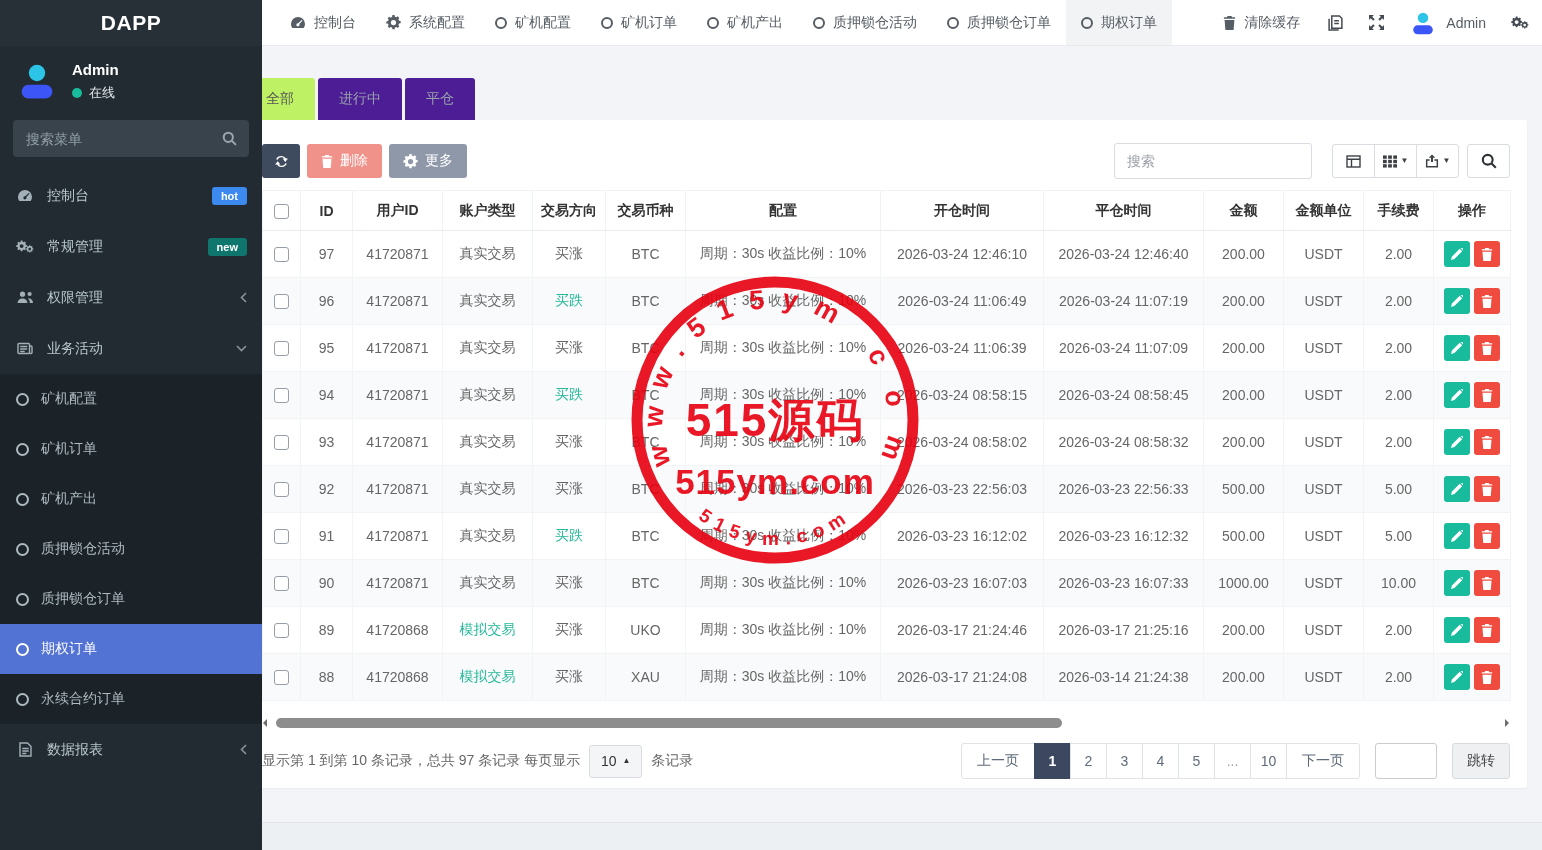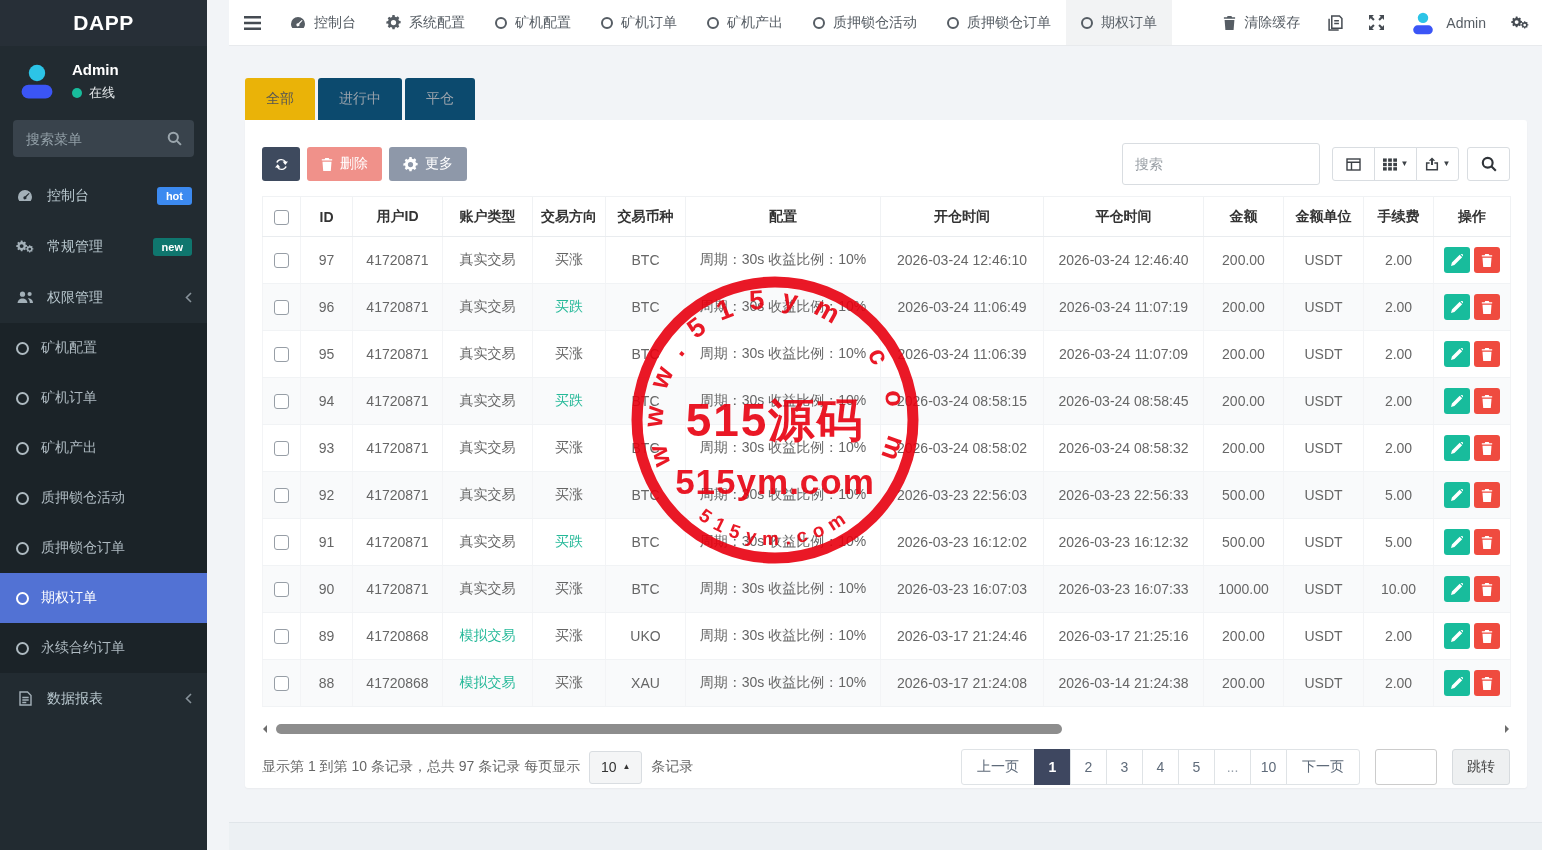--- a/index.html
+++ b/index.html
@@ -1,21 +1,21 @@
 <!DOCTYPE html>
 <html><head>
 <meta charset="utf-8">
 <style>
   * { margin:0; padding:0; box-sizing:border-box; }
   html,body { width:1542px; height:850px; overflow:hidden; }
   body { position:relative; background:#f2f4f7; font-family:"Liberation Sans","DejaVu Sans",sans-serif; }
   .icon svg { display:block; }
 
   
-  .sidebar { position:absolute; left:0; top:0; width:207px; height:850px; background:#222b31; z-index:10; }
+  .sidebar { position:absolute; left:0; top:0; width:262px; height:850px; background:#222b31; z-index:10; }
   .brand { height:46px; background:#272f37; color:#fff; font-size:21px; font-weight:bold; display:flex; align-items:center; justify-content:center; letter-spacing:.5px; }
   .user-panel { display:flex; align-items:center; gap:13px; padding:13px 15px 10px; }
   .user-meta .user-name { color:#fff; font-size:15px; font-weight:bold; margin-bottom:6px; }
   .user-status { display:flex; align-items:center; gap:7px; color:#e4e8ea; font-size:13px; }
   .dot { width:10px; height:10px; border-radius:50%; background:#18bc9c; }
   .side-search { margin:7px 13px 4px; position:relative; }
   .side-search input { width:100%; height:37px; background:#39434c; border:none; border-radius:4px; padding:0 36px 0 13px; color:#cfd6da; font-size:14px; }
   .side-search input::placeholder { color:#93a0a8; }
   .side-search .icon { position:absolute; right:12px; top:11px; color:#9ba6ad; }
   .menu { padding-top:9px; }
@@ -34,32 +34,32 @@
   .nav-items { display:flex; }
   .nav-item { display:flex; align-items:center; gap:8px; padding:0 15px; font-size:14px; color:#565d64; cursor:pointer; }
   .nav-item .ring { width:12px; height:12px; }
   .nav-item.active { background:#f2f3f4; }
   .nav-right { margin-left:auto; display:flex; align-items:stretch; }
   .nav-icon-btn { padding:0 13px; color:#454b52; display:flex; align-items:center; cursor:pointer; }
   .nav-admin { display:flex; align-items:center; gap:9px; padding:0 12px; color:#565d64; font-size:14px; cursor:pointer; }
 
   
   .tabs { position:absolute; left:245px; top:78px; height:42px; display:flex; gap:3px; z-index:5; }
-  .tab { padding:0 21px; display:flex; align-items:center; font-size:14px; border-radius:3px 3px 0 0; background:#0c4a6e; color:#99a2ab; cursor:pointer; }
-  .tab.active { background:#eab308; color:#555; }
+  .tab { padding:0 21px; display:flex; align-items:center; font-size:14px; border-radius:3px 3px 0 0; background:#4c1d95; color:#99a2ab; cursor:pointer; }
+  .tab.active { background:#bef264; color:#555; }
 
   
   .card { position:absolute; left:245px; top:120px; width:1282px; height:668px; background:#fff; border-radius:0 3px 3px 3px; box-shadow:0 1px 2px rgba(0,0,0,.04); z-index:4; }
   .toolbar { display:flex; align-items:center; margin:23px 17px 0; }
   .btn { height:34px; border:none; border-radius:3px; color:#fff; font-size:14px; display:inline-flex; align-items:center; gap:7px; padding:0 14px; margin-right:7px; cursor:pointer; font-family:inherit; }
   .btn-dark { background:#3e4a5e; width:38px; justify-content:center; padding:0; }
   .btn-del { background:#f0918a; }
   .btn-more { background:#8e98a9; }
   .toolbar-right { margin-left:auto; display:flex; align-items:center; }
-  .search-input { width:198px; height:42px; border:1px solid #d9dde1; border-radius:3px; padding:0 12px; font-size:14px; color:#333; margin-right:12px; font-family:inherit; }
+  .search-input { width:198px; height:36px; border:1px solid #d9dde1; border-radius:3px; padding:0 12px; font-size:14px; color:#333; margin-right:20px; font-family:inherit; }
   .search-input::placeholder { color:#9aa0a6; }
   .btn-group { display:flex; }
   .btn-group button { width:43px; height:34px; background:#fff; border:1px solid #d9dde1; margin-left:-1px; display:flex; align-items:center; justify-content:center; gap:4px; color:#3c4146; cursor:pointer; }
   .btn-group button:first-child { border-radius:3px 0 0 3px; margin-left:0; }
   .btn-group button:last-child { border-radius:0 3px 3px 0; }
   .caret { font-size:8px; line-height:1; }
   .btn-search { width:43px; height:34px; margin-left:8px; background:#fff; border:1px solid #d9dde1; border-radius:3px; display:flex; align-items:center; justify-content:center; color:#2f3338; cursor:pointer; }
 
   
   table { border-collapse:collapse; table-layout:fixed; width:1248px; margin:11px 0 17px 17px; font-size:14px; }
@@ -167,20 +167,37 @@
               <path d="M.6 12c0-2.7 2.2-4.5 4.9-4.5s4.9 1.8 4.9 4.5z"></path>
               <circle cx="12.6" cy="3" r="2.1"></circle>
               <path d="M11.8 7.2c2.3.2 4.2 1.9 4.2 4.8h-3.2c0-1.9-.7-3.5-2-4.4z"></path>
             </g>
           </svg>
         </span>
         <span>权限管理</span>
         <span class="arrow icon">
           <svg width="7" height="11" viewBox="0 0 7 11">
             <path fill="none" stroke="currentColor" stroke-width="1.6" d="M6 1 1.5 5.5 6 10"></path>
+          </svg>
+        </span>
+      </div>
+      <div class="menu-item">
+        <span class="micon icon">
+          <svg width="16" height="13" viewBox="0 0 16 13">
+            <g fill="none" stroke="currentColor" stroke-width="1.4">
+              <rect x="1" y="1.5" width="11.5" height="10" rx="1"></rect>
+              <path d="M12.5 4H14a1 1 0 0 1 1 1v5.5a1 1 0 0 1-1 1h-1.5"></path>
+              <path d="M3.2 4.5h7M3.2 7h7M3.2 9.5h4.5"></path>
+            </g>
+          </svg>
+        </span>
+        <span>业务活动</span>
+        <span class="arrow icon">
+          <svg width="11" height="7" viewBox="0 0 11 7">
+            <path fill="none" stroke="currentColor" stroke-width="1.6" d="m1 1 4.5 4.5L10 1"></path>
           </svg>
         </span>
       </div>
       <div class="submenu">
         <div class="submenu-item">
           <span class="ring"></span>
           <span>矿机配置</span>
         </div>
         <div class="submenu-item">
           <span class="ring"></span>

